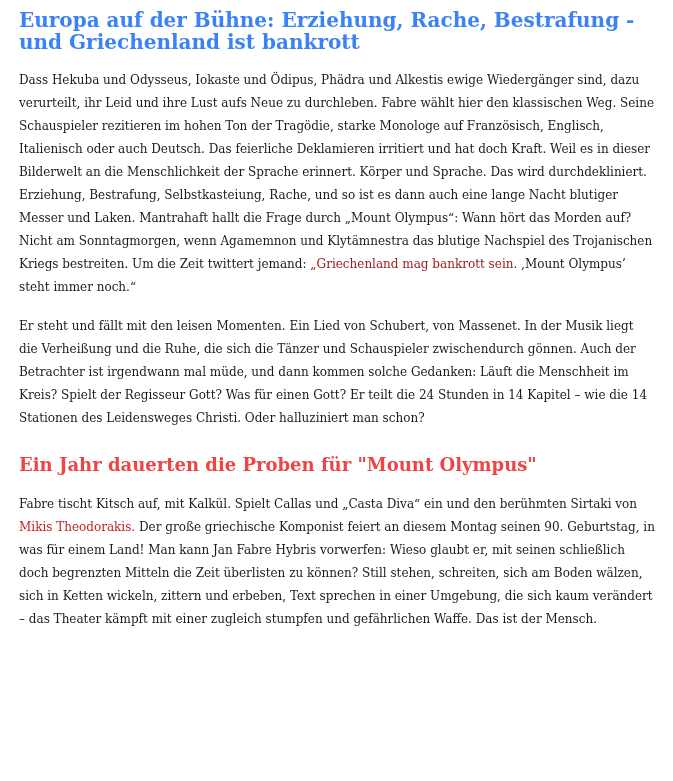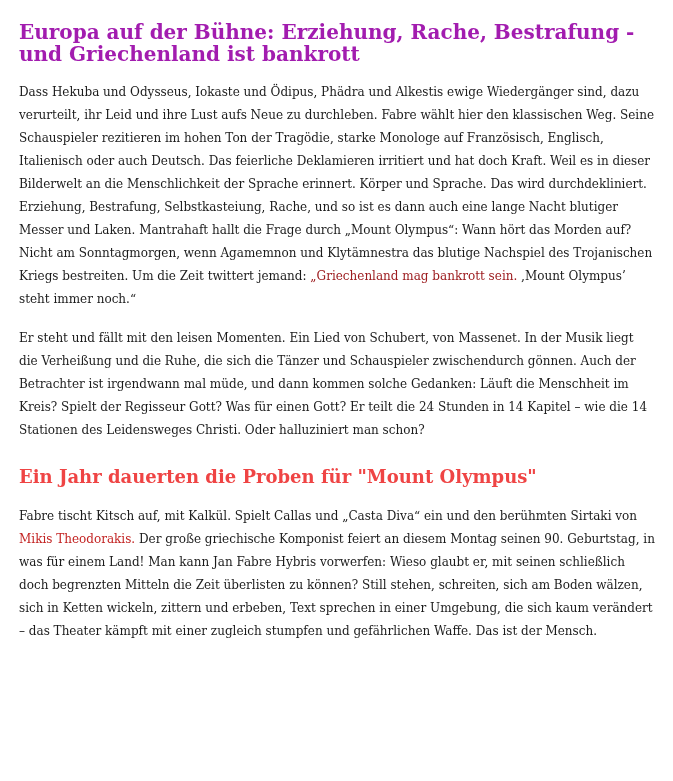--- a/index.html
+++ b/index.html
@@ -16,22 +16,22 @@
   }
   .page {
     box-sizing: border-box;
     width: 673px;
     padding: 9px 18px 12px 19px;
   }
   .headline {
     font-size: 20px;
     line-height: 22px;
     font-weight: bold;
-    margin: 12px 0 16px 0;
-    color: #a21caf;
+    margin: 0 0 16px 0;
+    color: #3b82f6;
   }
   .body-paragraph {
     font-size: 12px;
     line-height: 23px;
     margin: 0 0 16px 0;
   }
   .subheading {
     font-size: 18px;
     line-height: 22px;
     font-weight: bold;

